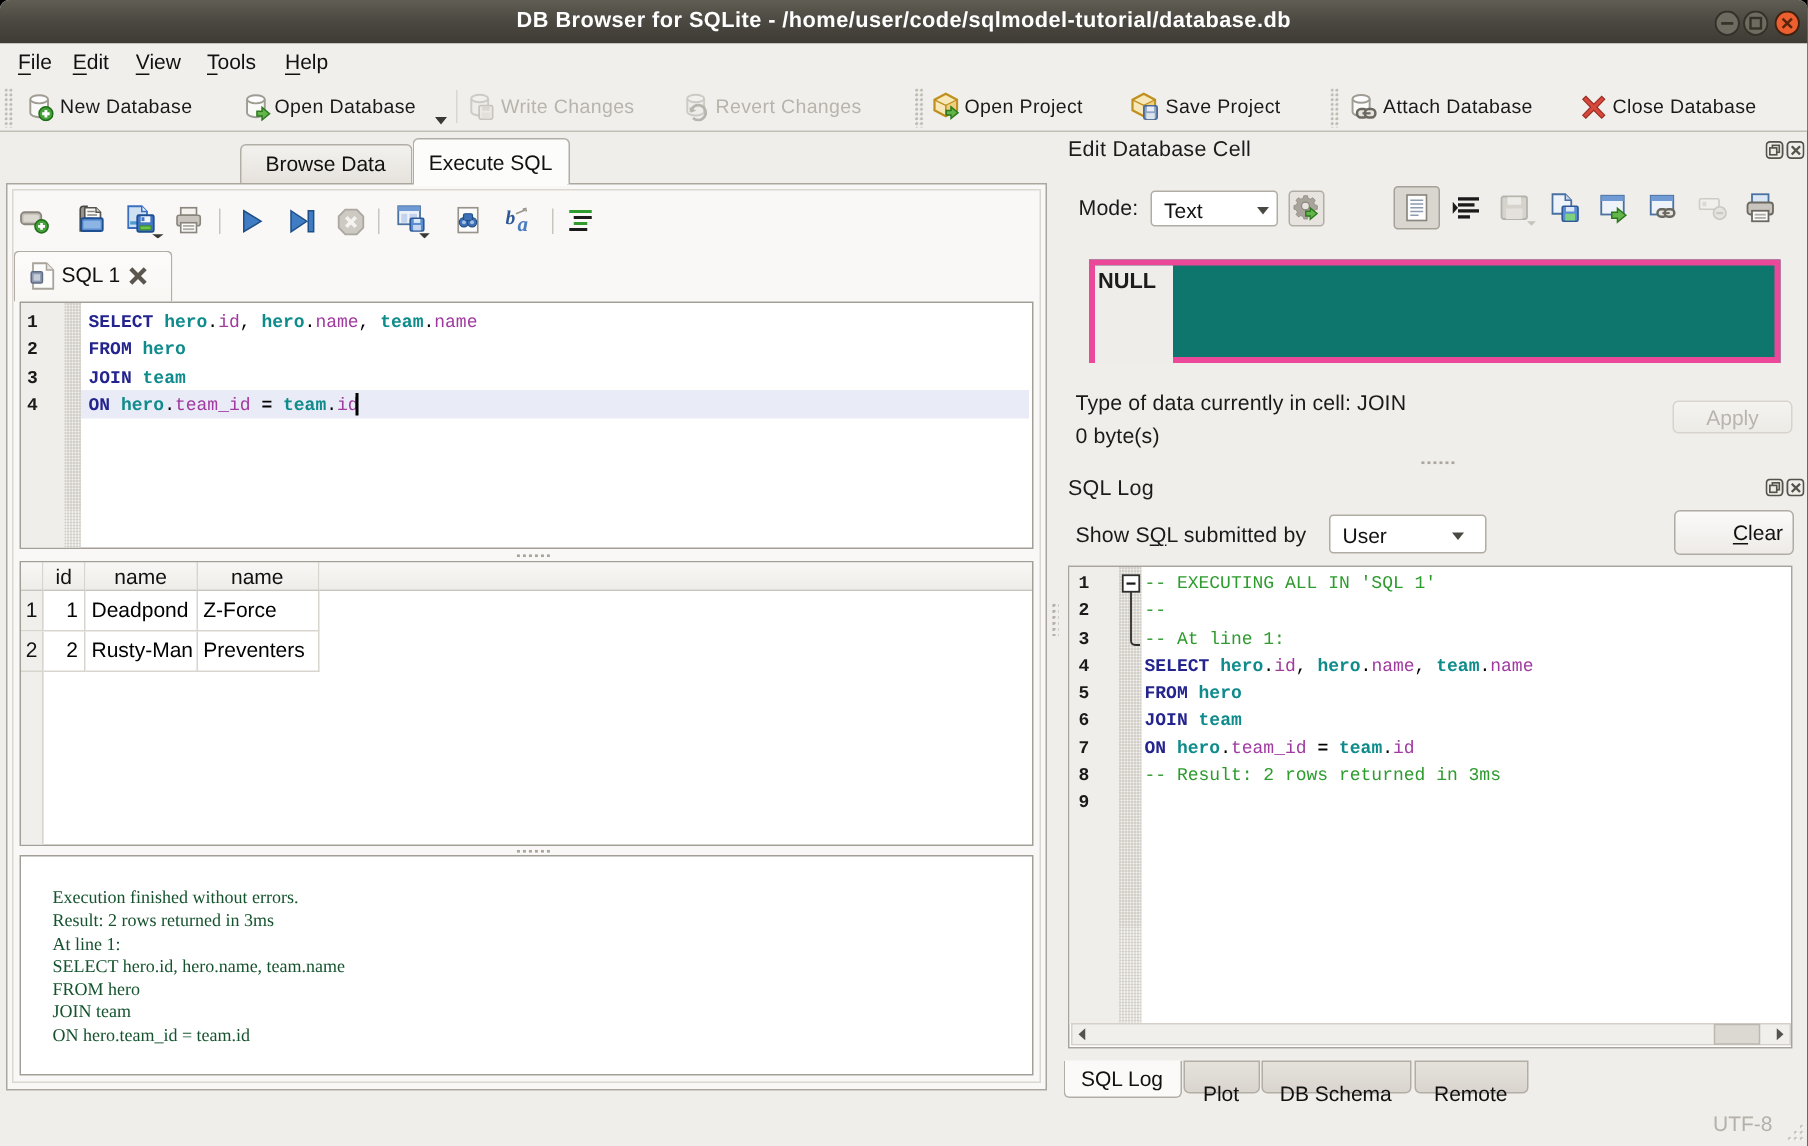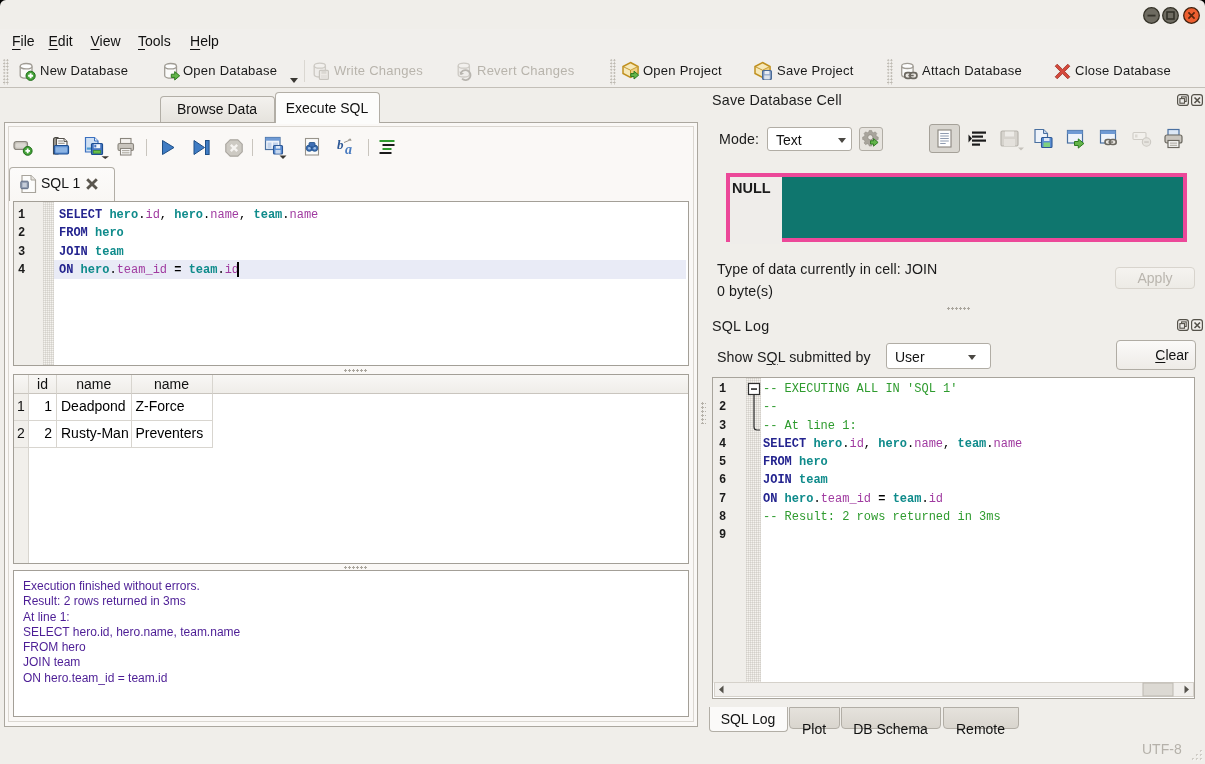--- a/index.html
+++ b/index.html
@@ -67,22 +67,22 @@
  border:1px solid #a39f97;box-sizing:border-box;}
 .gh{background:linear-gradient(#f8f7f5,#efede9);border-right:1px solid #d8d5cf;
  border-bottom:1px solid #c9c5be;box-sizing:border-box;font-size:14px;color:#111;text-align:center;}
 .gcell{font-size:14px;color:#000;border-right:1px solid #d8d5cf;border-bottom:1px solid #d8d5cf;
  box-sizing:border-box;white-space:nowrap;}
 .rowhdr{background:#f1efeb;border-right:1px solid #d8d5cf;border-bottom:1px solid #d8d5cf;
  box-sizing:border-box;font-size:14px;color:#111;text-align:center;}
 
 #msg{left:13px;top:569.5px;width:675.5px;height:147px;background:#fff;
  border:1px solid #a39f97;box-sizing:border-box;}
-#msg pre{margin:4px;position:absolute;left:5px;top:4.5px;
- font-family:Liberation Sans, sans-serif;font-size:12px;line-height:15.3px;color:#4c1d95;}
+#msg pre{margin:16px;position:absolute;left:5px;top:4.5px;
+ font-family:Liberation Serif, serif;font-size:12px;line-height:15.3px;color:#14532d;}
 
 .docktitle{font-size:14.3px;color:#1c1c1c;letter-spacing:.2px;}
 .dlabel{font-size:14.2px;letter-spacing:.1px;color:#1a1a1a;}
 .combo{background:#fff;border:1px solid #b1ada5;border-radius:3px;box-sizing:border-box;}
 .combo .txt{position:absolute;left:8px;top:4px;font-size:14px;color:#111;}
 .combo .arr{position:absolute;width:0;height:0;border-left:4.5px solid transparent;
  border-right:4.5px solid transparent;border-top:5px solid #4a4843;}
 .btn{border-radius:4px;box-sizing:border-box;text-align:center;font-size:14px;}
 #nullbox{left:726px;top:173px;width:461px;height:69px;background:#0f766e;
  border:4px solid #ec4899;box-sizing:border-box;}
@@ -100,20 +100,23 @@
 
 .btab{height:22px;background:linear-gradient(#e5e2dc,#d9d5ce);border:1px solid #b2aea6;
  border-radius:0 0 4px 4px;box-sizing:border-box;font-size:14px;color:#111;text-align:center;padding-top:13px;}
 .btab.active{background:#fbfaf9;border-top:none;height:25px;padding-top:4px;}
 #statusright{font-size:14px;color:#b5b1aa;}
 </style>
 </head>
 <body>
 <div id="win">
 
+  <div id="titlebar" class="abs">
+    <div class="t abs">DB Browser for SQLite - /home/user/code/sqlmodel-tutorial/database.db</div>
+  </div>
 
   <div class="winbtn abs" style="left:1142.5px;">
     <svg width="17" height="17">
         <circle cx="8.5" cy="8.5" r="7.8" fill="#6e6b61" stroke="#343228" stroke-width="1.3"></circle>
         <rect x="4.5" y="7.7" width="8" height="1.8" fill="#34322a"></rect>
       </svg>
   </div>
   <div class="winbtn abs" style="left:1162px;">
     <svg width="17" height="17">
         <circle cx="8.5" cy="8.5" r="7.8" fill="#6e6b61" stroke="#343228" stroke-width="1.3"></circle>
@@ -336,21 +339,21 @@
   <div id="msg" class="abs">
     <pre>Execution finished without errors.
 Result: 2 rows returned in 3ms
 At line 1:
 SELECT hero.id, hero.name, team.name
 FROM hero
 JOIN team
 ON hero.team_id = team.id</pre>
   </div>
 
-  <div class="docktitle abs" style="left:712px;top:92px;">Save Database Cell</div>
+  <div class="docktitle abs" style="left:712px;top:92px;">Edit Database Cell</div>
   <svg class="abs" style="left:1177px;top:93.5px;" width="26" height="12" viewBox="0 0 26 12">
     <rect x="0.6" y="0.6" width="10.8" height="10.8" rx="2.5" fill="none" stroke="#55524a" stroke-width="1.2"></rect>
     <rect x="4.6" y="2.9" width="4.6" height="4.6" fill="none" stroke="#55524a" stroke-width="1.1"></rect>
     <rect x="2.9" y="4.6" width="4.6" height="4.6" fill="#efedea" stroke="#55524a" stroke-width="1.1"></rect>
     <rect x="14.6" y="0.6" width="10.8" height="10.8" rx="2.5" fill="none" stroke="#55524a" stroke-width="1.2"></rect>
     <path d="M17.5 3.5 L23 9 M23 3.5 L17.5 9" stroke="#55524a" stroke-width="1.6"></path>
   </svg>
   <div class="dlabel abs" style="left:719px;top:131px;">Mode:</div>
   <div class="combo abs" style="left:767px;top:126.5px;width:85px;height:24px;">
     <div class="txt">Text</div>

